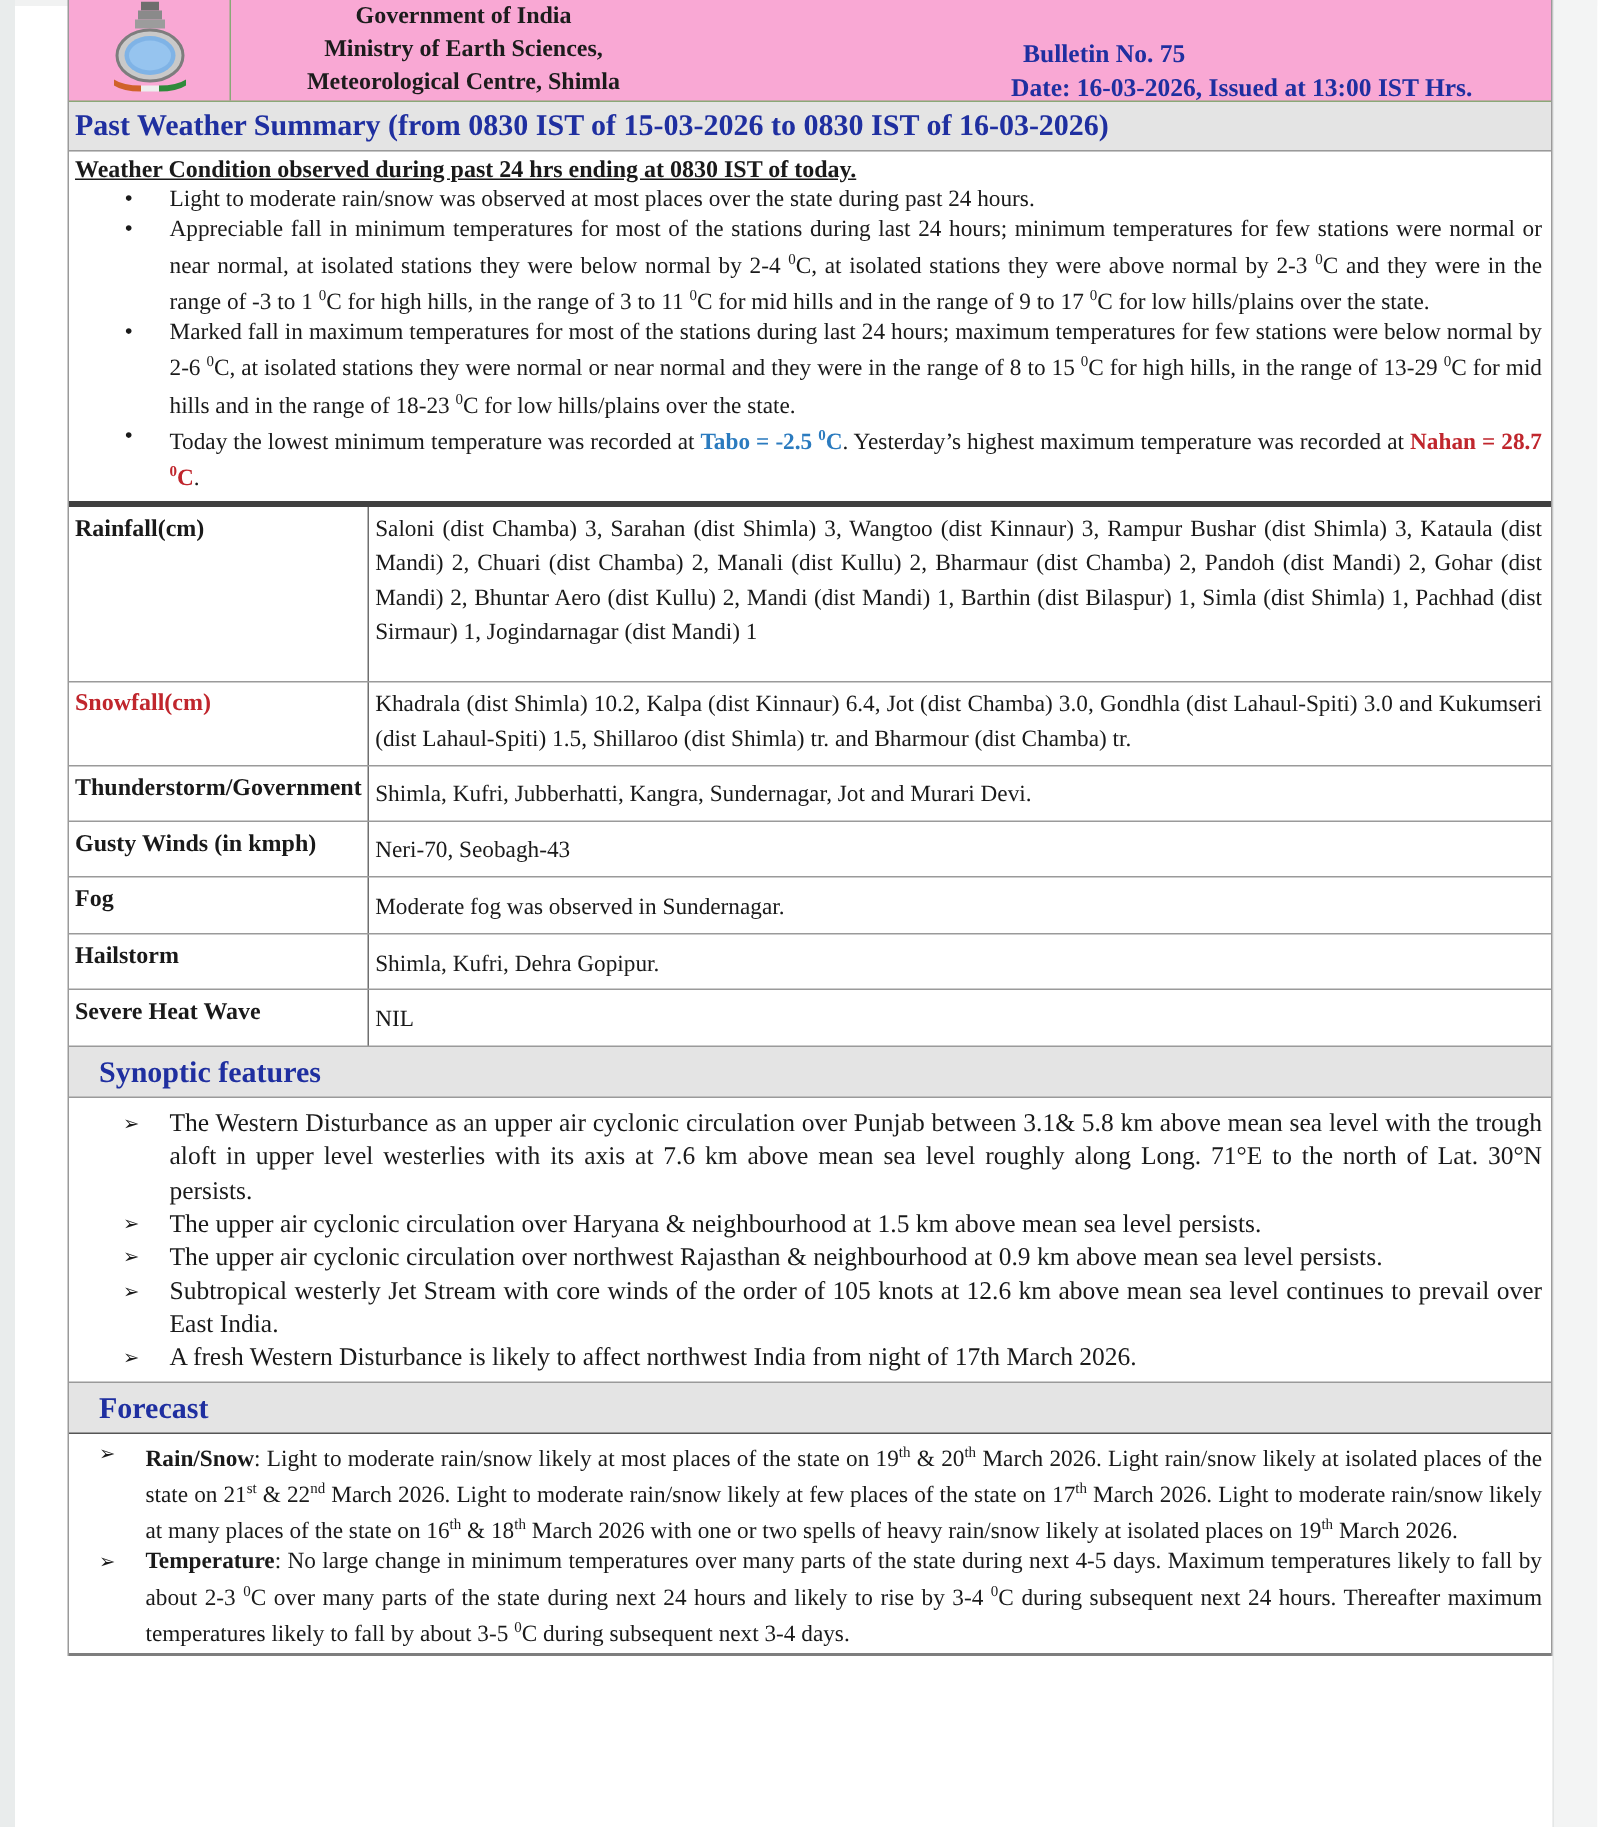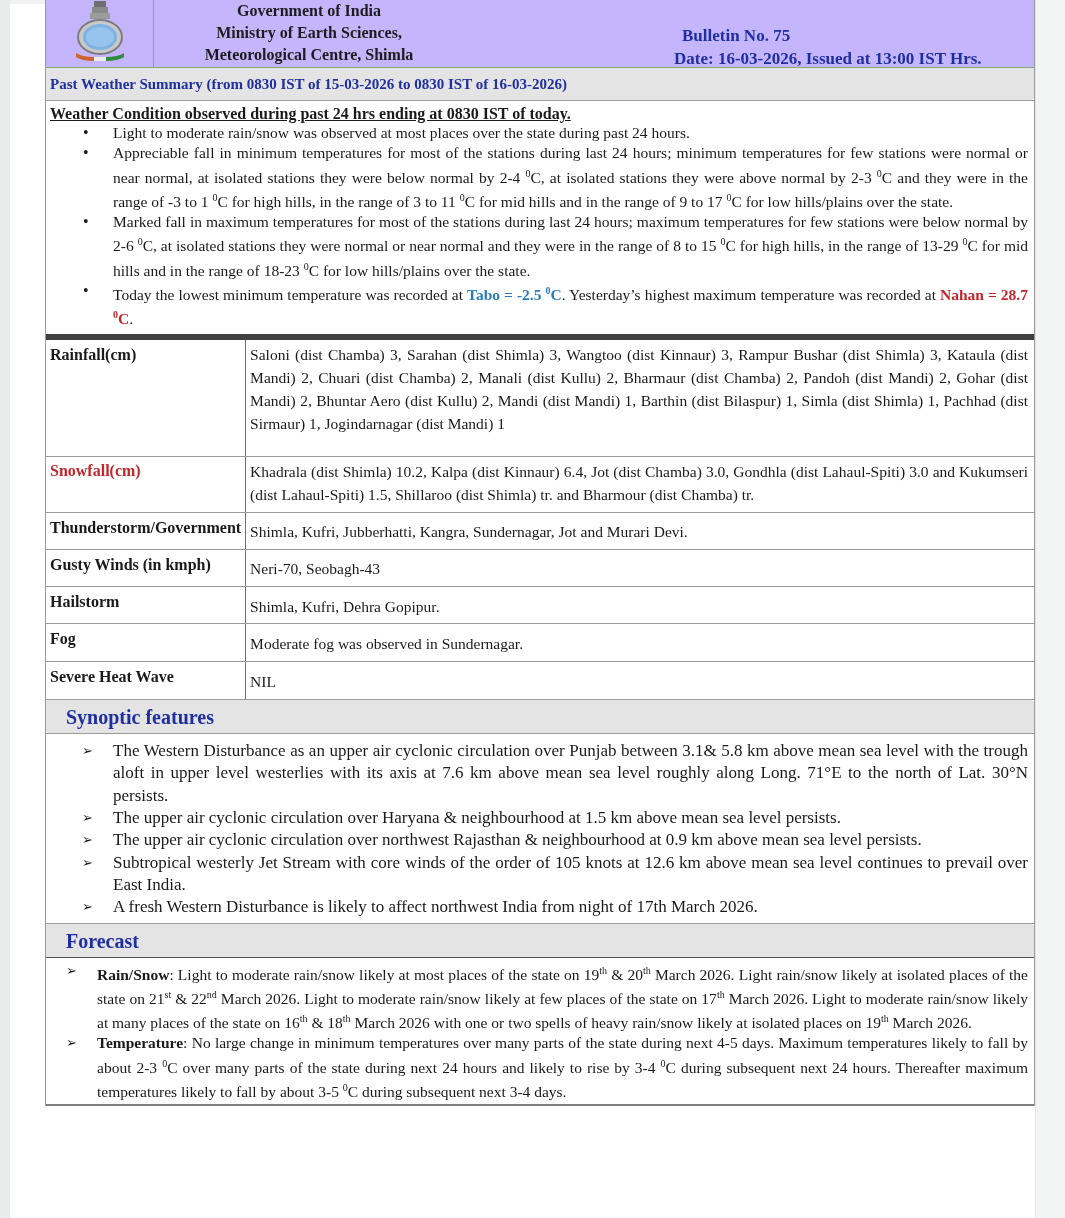--- a/index.html
+++ b/index.html
@@ -4,33 +4,33 @@
 <style>
   * { box-sizing: border-box; margin: 0; padding: 0; }
   html, body { width: 1065px; height: 1218px; overflow: hidden; background: #ffffff; }
   body { font-family: "Liberation Serif", "DejaVu Serif", serif; color: #1a1a1a; position: relative; }
   .left-gutter { position: absolute; left: 0; top: 0; width: 10px; height: 1218px; background: #e9ecec; }
   .right-gutter { position: absolute; right: 0; top: 0; width: 30px; height: 1218px; background: #f3f4f4; border-left: 1px solid #e4e6e6; }
   .top-strip { position: absolute; left: 0; top: 0; width: 1065px; height: 4px; background: #f1f2f2; }
   .doc { position: absolute; left: 45px; top: 0; width: 990px; border-left: 1px solid #9a9a9a; border-right: 1px solid #9a9a9a; }
 
   
-  .hdr { display: flex; background: #c4b5fd; height: 68px; border-bottom: 1px solid #8aa877; }
+  .hdr { display: flex; background: #f9a8d4; height: 68px; border-bottom: 1px solid #8aa877; }
   .hdr-logo { width: 108px; border-right: 1px solid #8aa877; display: flex; align-items: center; justify-content: center; position: relative; }
   .hdr-center { flex: 1; text-align: center; font-weight: bold; font-size: 16px; line-height: 22px; padding-top: 0px; color: #1c1c1c; padding-left: 0px; }
   .hdr-center div { margin-left: -210px; }
   .hdr-right { width: 360px; text-align: left; color: #1f2fa0; font-weight: bold; font-size: 17px; padding-top: 24px; line-height: 23px; }
   .hdr-right .b1 { padding-left: 8px; }
   .hdr-right .b2 { padding-left: 0px; }
 
   .band { background: #e4e4e4; color: #1f2fa0; font-weight: bold; border-bottom: 1px solid #9a9a9a; }
-  .band.pws { font-size: 15px; height: 33px; line-height: 33px; padding-left: 4px; }
+  .band.pws { font-size: 20px; height: 33px; line-height: 33px; padding-left: 4px; }
   .band.sec { font-size: 20px; height: 34px; line-height: 34px; padding-left: 20px; }
 
-  .wc { padding: 3px 6px 4px 4px; border-bottom: 6px solid #404040; font-size: 15.5px; }
+  .wc { padding: 3px 6px 4px 4px; border-bottom: 4px solid #404040; font-size: 15.5px; }
   .wc-title { font-weight: bold; text-decoration: underline; font-size: 16px; line-height: 19px; }
   .bullets { list-style: none; }
   .bullets li { position: relative; padding-left: 63px; line-height: 20.3px; text-align: justify; }
   .bullets li::before { content: "•"; position: absolute; left: 33px; top: 0; font-size: 16px; }
   .sup { font-size: 10px; vertical-align: 6px; }
   .blue { color: #2b7bbf; font-weight: bold; }
   .red { color: #c0262d; font-weight: bold; }
 
   table.obs { width: 100%; border-collapse: collapse; font-size: 15.5px; }
   table.obs td { border-bottom: 1px solid #9a9a9a; vertical-align: top; }
@@ -103,27 +103,27 @@
       <td class="v">Khadrala (dist Shimla) 10.2, Kalpa (dist Kinnaur) 6.4, Jot (dist Chamba) 3.0, Gondhla (dist Lahaul-Spiti) 3.0 and Kukumseri (dist Lahaul-Spiti) 1.5, Shillaroo (dist Shimla) tr. and Bharmour (dist Chamba)  tr.</td>
     </tr>
     <tr style="height:37px;">
       <td class="k">Thunderstorm/Government</td>
       <td class="v" style="padding-top:7px;">Shimla, Kufri, Jubberhatti, Kangra, Sundernagar, Jot and Murari Devi.</td>
     </tr>
     <tr style="height:37px;">
       <td class="k">Gusty Winds (in kmph)</td>
       <td class="v" style="padding-top:7px;">Neri-70, Seobagh-43</td>
     </tr>
+    <tr style="height:38px;">
+      <td class="k">Fog</td>
+      <td class="v" style="padding-top:8px;">Moderate fog was observed in Sundernagar.</td>
+    </tr>
     <tr style="height:37px;">
       <td class="k">Hailstorm</td>
       <td class="v" style="padding-top:8px;">Shimla, Kufri, Dehra Gopipur.</td>
-    </tr>
-    <tr style="height:38px;">
-      <td class="k">Fog</td>
-      <td class="v" style="padding-top:8px;">Moderate fog was observed in Sundernagar.</td>
     </tr>
     <tr style="height:38px;">
       <td class="k">Severe Heat Wave</td>
       <td class="v" style="padding-top:8px;">NIL</td>
     </tr>
   </tbody>
     </table>
 
   <div class="band sec">Synoptic features</div>
   <ul class="arrows">

